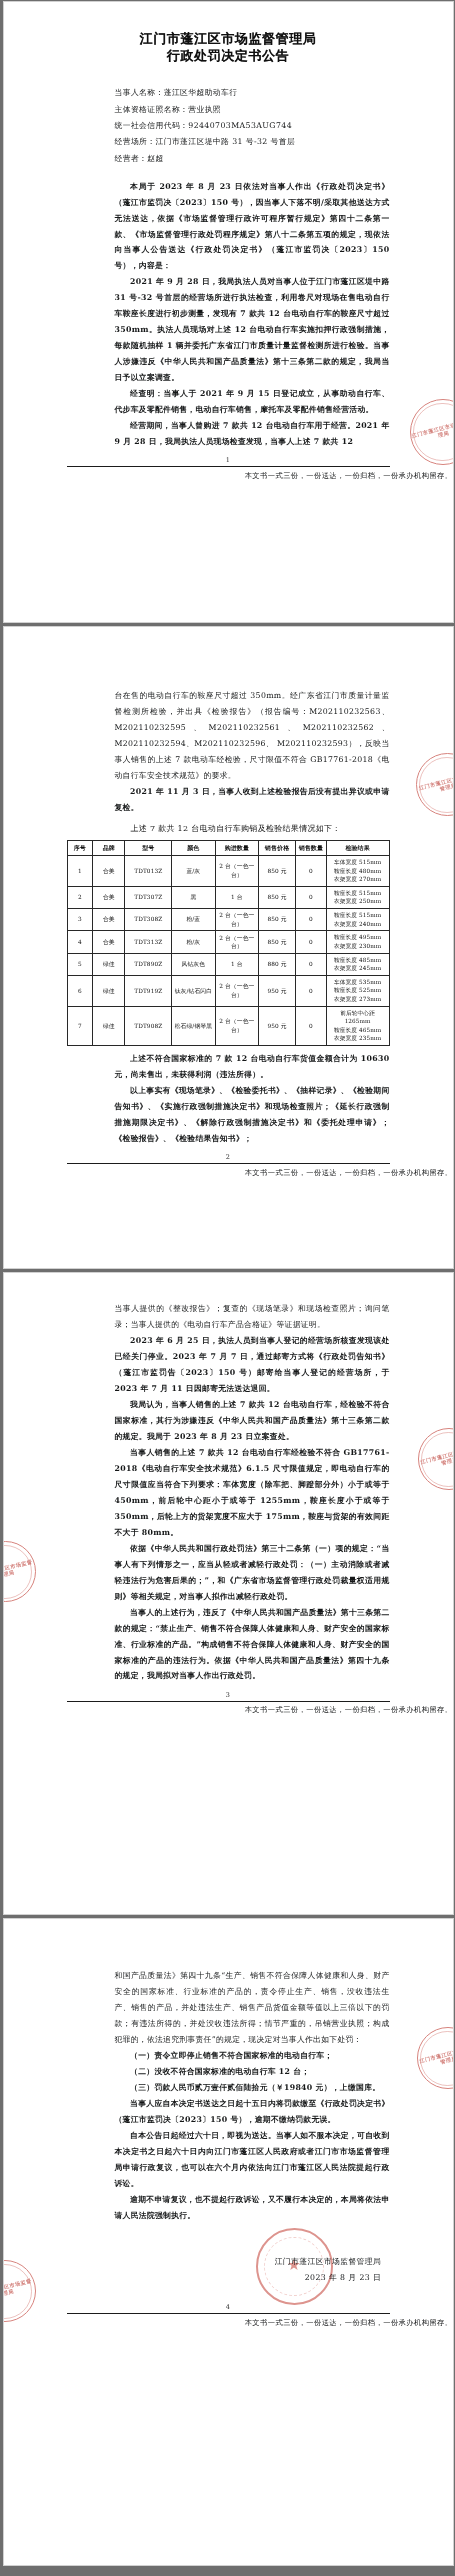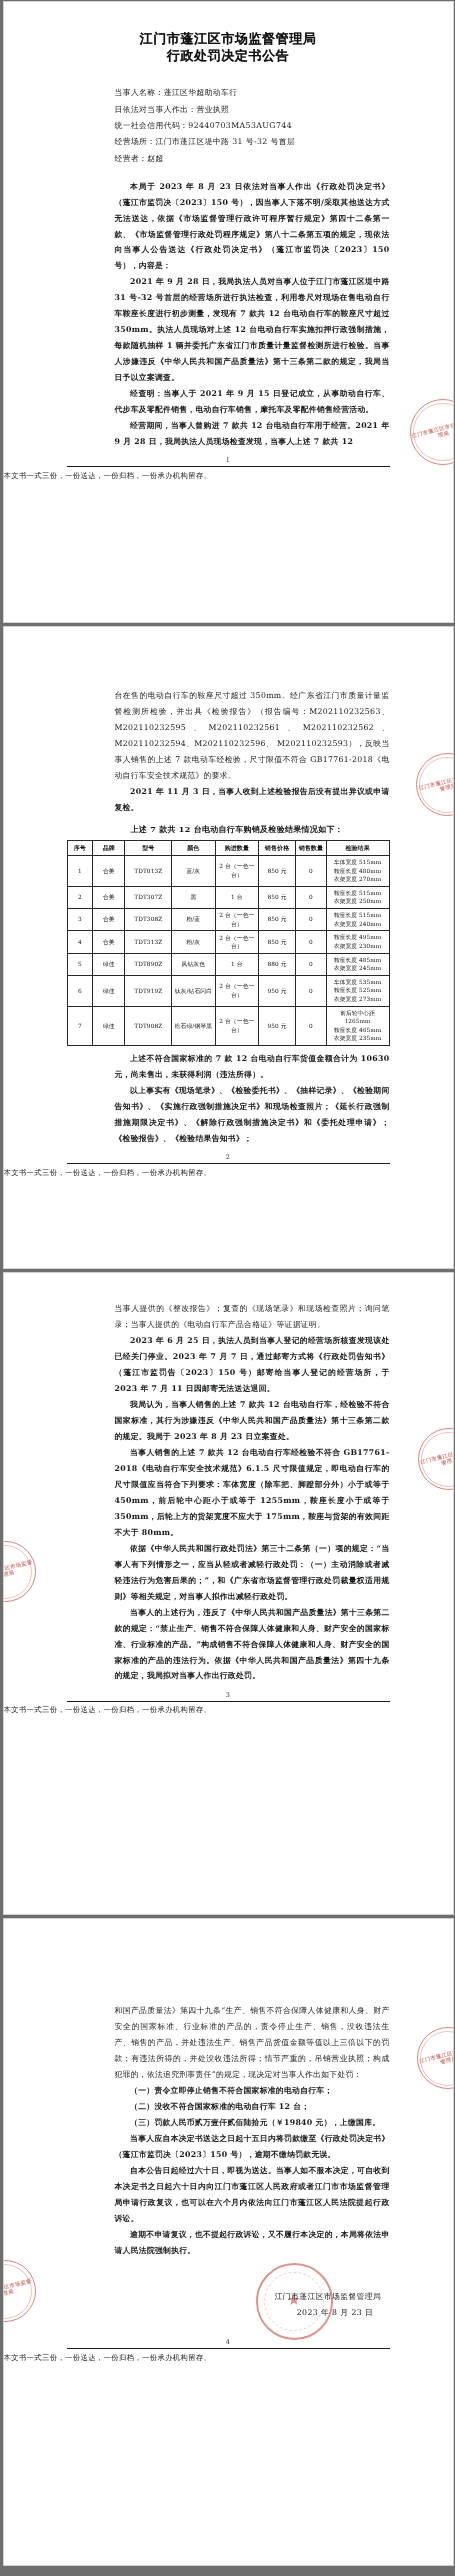--- a/index.html
+++ b/index.html
@@ -70,37 +70,36 @@
     margin-top: 6.2px;
     letter-spacing: 0.5px;
     font-family: "DejaVu Serif", "Liberation Serif", serif;
   }
   .foot-rule {
     border: none;
     border-top: 1.1px solid #1d1d1d;
     margin: 2.1px 63px 0 63px;
   }
   .foot-note {
-    text-align: left;
+    text-align: right;
     font-size: 7.3px;
     letter-spacing: 0.4px;
     color: #17191a;
     padding: 3.6px 0 0 0;
     font-family: "DejaVu Serif", "Liberation Serif", serif;
   }
   .foot-pad { height: 13.4px; }
 
   
   .tbl-caption {
     text-indent: 2em;
     font-size: 8px;
     letter-spacing: 0.3px;
     padding-bottom: 2.6px;
     color: #141414;
-    font-weight: bold;
   }
   table.result {
     width: 100%;
     border-collapse: collapse;
     font-family: "DejaVu Serif", "Liberation Serif", serif;
     font-size: 5.8px;
     color: #121212;
     table-layout: fixed;
   }
   table.result th, table.result td {
@@ -211,21 +210,21 @@
 
     <div class="page-inner">
       <div class="doc-title">
         <span class="title-line">江门市蓬江区市场监督管理局</span>
         <span class="title-line">行政处罚决定书公告</span>
       </div>
 
       <div class="gap-lg"></div>
 
       <div class="ftxt field">当事人名称：蓬江区华超助动车行</div>
-      <div class="ftxt field">日依法对当事人作出：营业执照</div>
+      <div class="ftxt field">主体资格证照名称：营业执照</div>
       <div class="ftxt field">统一社会信用代码：92440703MA53AUG744</div>
       <div class="ftxt field">经营场所：江门市蓬江区堤中路 31 号-32 号首层</div>
       <div class="ftxt field">经营者：赵超</div>
 
       <div class="gap-md"></div>
 
       <div class="ftxt indent">本局于 2023 年 8 月 23 日依法对当事人作出《行政处罚决定书》（蓬江市监罚决〔2023〕150 号），因当事人下落不明/采取其他送达方式无法送达，依据《市场监督管理行政许可程序暂行规定》第四十二条第一款、《市场监督管理行政处罚程序规定》第八十二条第五项的规定，现依法向当事人公告送达《行政处罚决定书》（蓬江市监罚决〔2023〕150 号），内容是：</div>
       <div class="ftxt indent">2021 年 9 月 28 日，我局执法人员对当事人位于江门市蓬江区堤中路 31 号-32 号首层的经营场所进行执法检查，利用卷尺对现场在售电动自行车鞍座长度进行初步测量，发现有 7 款共 12 台电动自行车的鞍座尺寸超过 350mm。执法人员现场对上述 12 台电动自行车实施扣押行政强制措施，每款随机抽样 1 辆并委托广东省江门市质量计量监督检测所进行检验。当事人涉嫌违反《中华人民共和国产品质量法》第十三条第二款的规定，我局当日予以立案调查。</div>
       <div class="ftxt indent">经查明：当事人于 2021 年 9 月 15 日登记成立，从事助动自行车、代步车及零配件销售，电动自行车销售，摩托车及零配件销售经营活动。</div>
       <div class="ftxt indent">经营期间，当事人曾购进 7 款共 12 台电动自行车用于经营。2021 年 9 月 28 日，我局执法人员现场检查发现，当事人上述 7 款共 12</div>
@@ -403,38 +402,38 @@
   <div class="page" style="min-height:648px;">
     <div class="seal seal-right-4">
       <div class="sring"></div>
       <div class="stxt">江门市蓬江区市场监督管理局</div>
     </div>
     <div class="seal seal-left-4">
       <div class="sring"></div>
       <div class="stxt">江门市蓬江区市场监督管理局</div>
     </div>
 
-    <div class="page-inner" style="padding-top:84px;">
+    <div class="page-inner" style="padding-top:49px;">
       <div class="ftxt">和国产品质量法》第四十九条“生产、销售不符合保障人体健康和人身、财产安全的国家标准、行业标准的产品的，责令停止生产、销售，没收违法生产、销售的产品，并处违法生产、销售产品货值金额等值以上三倍以下的罚款；有违法所得的，并处没收违法所得；情节严重的，吊销营业执照；构成犯罪的，依法追究刑事责任”的规定，现决定对当事人作出如下处罚：</div>
       <div class="ftxt indent">（一）责令立即停止销售不符合国家标准的电动自行车；</div>
       <div class="ftxt indent">（二）没收不符合国家标准的电动自行车 12 台；</div>
       <div class="ftxt indent">（三）罚款人民币贰万壹仟贰佰陆拾元（￥19840 元），上缴国库。</div>
       <div class="ftxt indent">当事人应自本决定书送达之日起十五日内将罚款缴至《行政处罚决定书》（蓬江市监罚决〔2023〕150 号），逾期不缴纳罚款无误。</div>
       <div class="ftxt indent">自本公告日起经过六十日，即视为送达。当事人如不服本决定，可自收到本决定书之日起六十日内向江门市蓬江区人民政府或者江门市市场监督管理局申请行政复议，也可以在六个月内依法向江门市蓬江区人民法院提起行政诉讼。</div>
       <div class="ftxt indent">逾期不申请复议，也不提起行政诉讼，又不履行本决定的，本局将依法申请人民法院强制执行。</div>
 
       <div class="gap-md"></div>
 
       <div style="position:relative; height:62px;">
         <div class="seal-stamp" style="right:57px; top:-7.2px;">
           <div class="arc"></div>
           <div class="star">★</div>
         </div>
         <div class="sig" style="position:absolute; right:0; top:18.6px;">江门市蓬江区市场监督管理局</div>
-        <div class="sig" style="position:absolute; right:8px; top:35px;">2023 年 8 月 23 日</div>
+        <div class="sig" style="position:absolute; right:0; top:35px;">2023 年 8 月 23 日</div>
       </div>
 
       <div class="pagenum">4</div>
     </div>
     <hr class="foot-rule">
     <div class="foot-note">本文书一式三份，一份送达，一份归档，一份承办机构留存。</div>
     <div class="foot-pad"></div>
   </div>
 
 </div>

